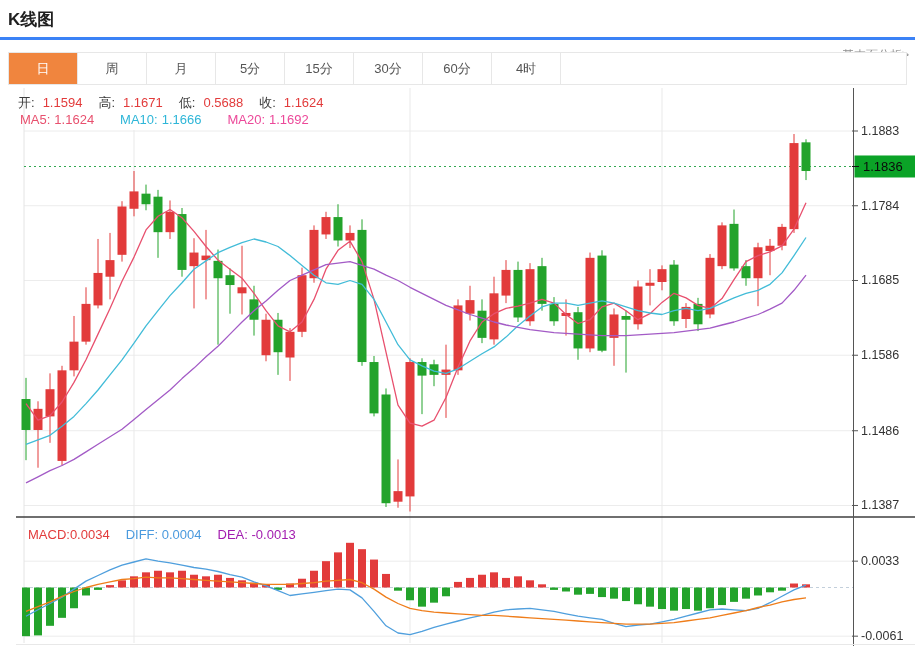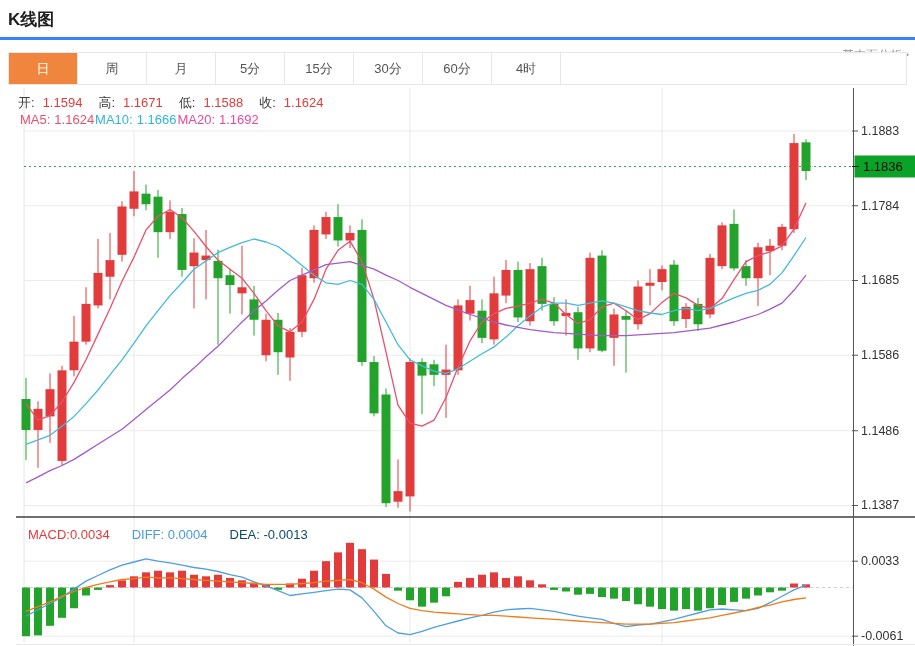--- a/index.html
+++ b/index.html
@@ -9,25 +9,25 @@
   .page-title{position:absolute;left:8px;top:8px;font-size:17px;font-weight:bold;color:#1f1f1f;}
   .fund-link{position:absolute;right:6px;top:13px;font-size:12px;color:#8f8f8f;cursor:pointer;margin-top:34px;}
   .tabbar{position:absolute;left:8px;top:52px;width:899px;height:33px;box-sizing:border-box;
           border:1px solid #e7e7e7;display:flex;background:#fff;}
   .tab{width:69px;height:100%;line-height:31px;text-align:center;font-size:13px;color:#555;
        border-right:1px solid #e7e7e7;box-sizing:border-box;cursor:pointer;background:#fff;}
   .tab.active{background:#f0853e;color:#fff;}
   .ohlc-row{position:absolute;left:18px;top:94px;display:flex;gap:16px;font-size:13px;white-space:nowrap;}
   .ohlc-row .lbl{color:#3c3c3c;}
   .ohlc-row .val{color:#e23b3b;margin-left:8px;}
-  .ma-row{position:absolute;left:20px;top:112px;display:flex;gap:1px;font-size:13px;white-space:nowrap;}
+  .ma-row{position:absolute;left:20px;top:112px;display:flex;gap:26px;font-size:13px;white-space:nowrap;}
   .ma5-t{color:#e8506e;} .ma10-t{color:#2eb6d8;} .ma20-t{color:#ec4899;}
   .ma-row .mval{margin-left:4px;}
-  .macd-row{position:absolute;left:28px;top:527px;display:flex;gap:22px;font-size:13px;white-space:nowrap;}
-  .macd-t{color:#e23b3b;} .diff-t{color:#4a9ade;} .dea-t{color:#0c4a6e;}
+  .macd-row{position:absolute;left:28px;top:527px;display:flex;gap:16px;font-size:13px;white-space:nowrap;}
+  .macd-t{color:#e23b3b;} .diff-t{color:#4a9ade;} .dea-t{color:#a21caf;}
   #chart-wrap{position:absolute;left:0;top:0;width:915px;height:646px;padding-left:16px;}
   #chart-wrap svg{display:block;}
   svg text{font-family:"Liberation Sans","DejaVu Sans",sans-serif;}
 </style>
 </head>
 <body>
 
 <div id="chart-wrap">
   <svg id="ksvg" width="915" height="646" viewBox="0 0 915 646">
       <line x1="8" y1="131" x2="837" y2="131" stroke="#ececec"></line>
@@ -284,21 +284,21 @@
   <div class="tab">5分</div>
   <div class="tab">15分</div>
   <div class="tab">30分</div>
   <div class="tab">60分</div>
   <div class="tab">4时</div>
 </div>
 
 <div class="ohlc-row">
   <span><span class="lbl">开:</span><span class="val">1.1594</span></span>
   <span><span class="lbl">高:</span><span class="val">1.1671</span></span>
-  <span><span class="lbl">低:</span><span class="val">1.1588</span></span>
+  <span><span class="lbl">低:</span><span class="val">0.5688</span></span>
   <span><span class="lbl">收:</span><span class="val">1.1624</span></span>
 </div>
 
 <div class="ma-row">
   <span class="ma5-t"><span>MA5:</span><span class="mval">1.1624</span></span>
   <span class="ma10-t"><span>MA10:</span><span class="mval">1.1666</span></span>
   <span class="ma20-t"><span>MA20:</span><span class="mval">1.1692</span></span>
 </div>
 
 <div class="macd-row">

